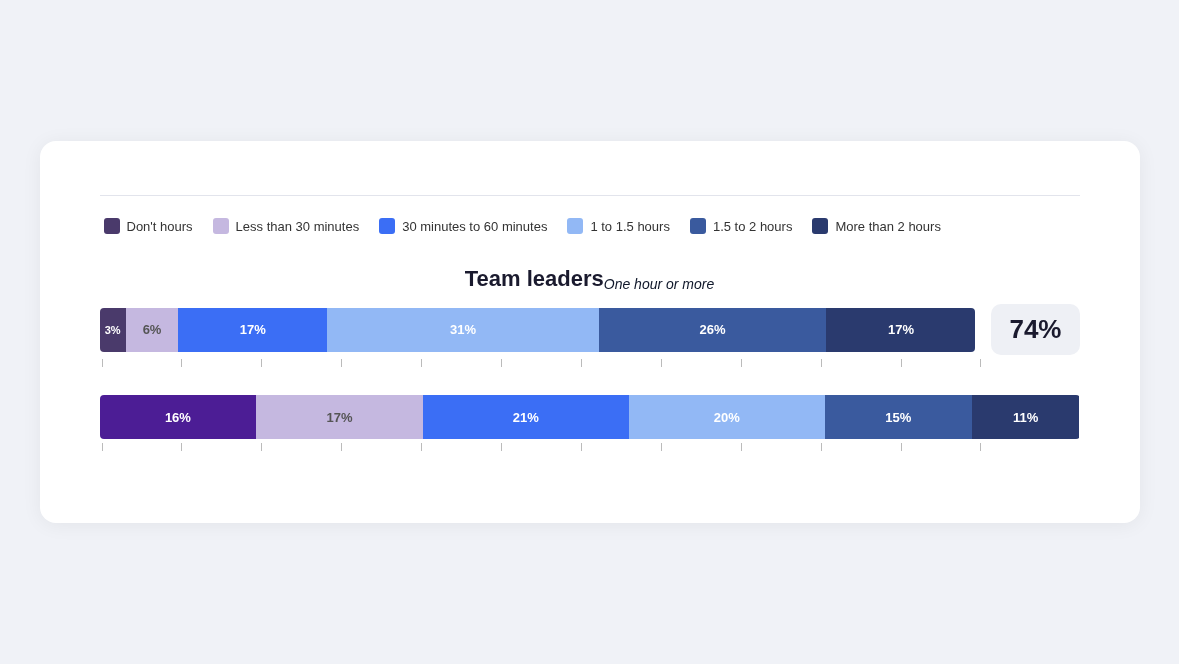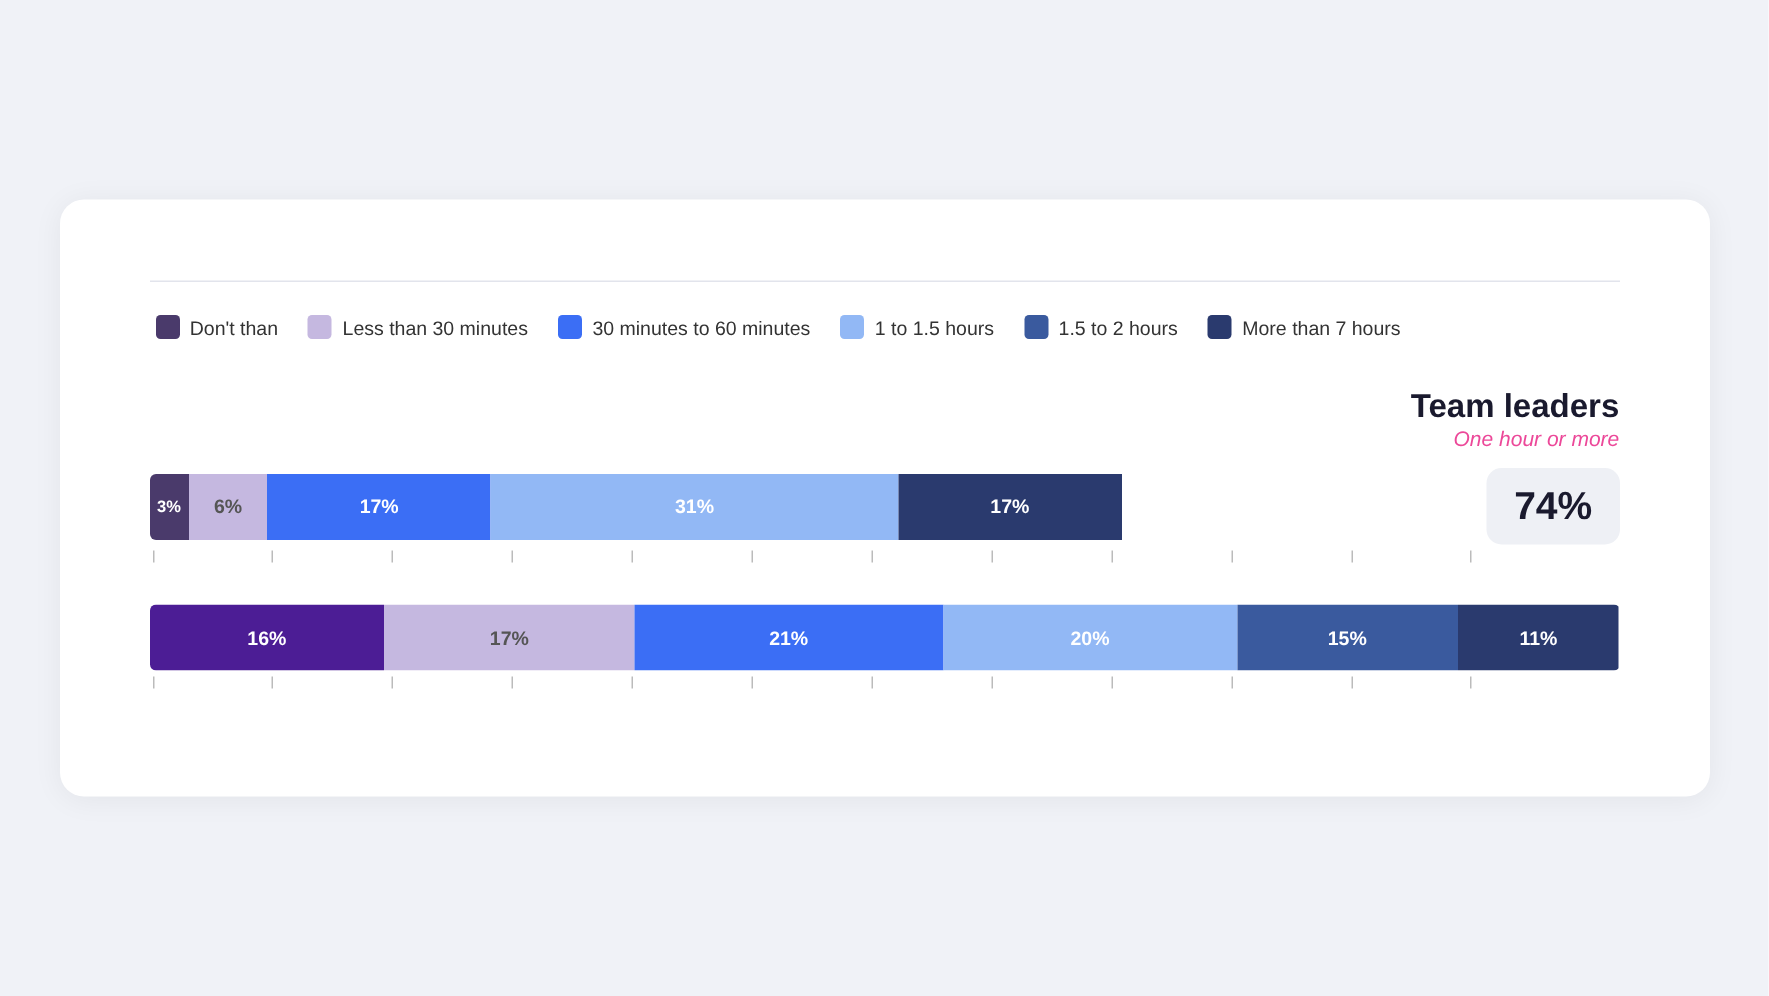--- a/index.html
+++ b/index.html
@@ -53,33 +53,32 @@
       width: 16px;
       height: 16px;
       border-radius: 3px;
       flex-shrink: 0;
     }
     .section {
       margin-bottom: 28px;
     }
     .section-header {
       display: flex;
-      justify-content: flex-end;
+      justify-content: center;
       align-items: flex-end;
       margin-bottom: 12px;
-      flex-direction: column;
     }
     .section-title {
       font-size: 22px;
       font-weight: 700;
       color: #1a1a2e;
     }
     .one-hour-label {
       font-size: 14px;
-      color: #ec4899;
+      color: #0f172a;
       font-style: italic;
     }
     .bar-row {
       display: flex;
       align-items: center;
       gap: 16px;
     }
     .bar-container {
       flex: 1;
       display: flex;
@@ -133,56 +132,57 @@
 
 <div class="card">
   <h1 class="title">
     <span></span><span style="color:#3b6ef5"></span>
   </h1>
   <hr class="divider">
 
   <div class="legend" id="legend-container">
       <div class="legend-item">
     <div class="legend-swatch" style="background:#4a3a6b"></div>
-    <span>Don't than</span>
+    <span>Don't hours</span>
   </div>
       <div class="legend-item">
     <div class="legend-swatch" style="background:#c5b8e0"></div>
     <span>Less than 30 minutes</span>
   </div>
       <div class="legend-item">
     <div class="legend-swatch" style="background:#3b6ef5"></div>
     <span>30 minutes to 60 minutes</span>
   </div>
       <div class="legend-item">
     <div class="legend-swatch" style="background:#92b8f5"></div>
     <span>1 to 1.5 hours</span>
   </div>
       <div class="legend-item">
     <div class="legend-swatch" style="background:#3a5a9e"></div>
     <span>1.5 to 2 hours</span>
   </div>
       <div class="legend-item">
     <div class="legend-swatch" style="background:#2a3a6e"></div>
-    <span>More than 7 hours</span>
+    <span>More than 2 hours</span>
   </div>
     </div>
 
   <div id="sections-container">
       <div class="section">
         <div class="section-header">
     <span class="section-title">Team leaders</span>
     <span class="one-hour-label">One hour or more</span>
   </div>
         <div class="bar-row">
           <div class="bar-container">
             <div class="bar-segment small" style="width: 3%; background: rgb(74, 58, 107);">3%</div>
             <div class="bar-segment" style="width: 6%; background: rgb(197, 184, 224); color: rgb(85, 85, 85);">6%</div>
             <div class="bar-segment" style="width: 17%; background: rgb(59, 110, 245);">17%</div>
             <div class="bar-segment" style="width: 31%; background: rgb(146, 184, 245);">31%</div>
+            <div class="bar-segment" style="width: 26%; background: rgb(58, 90, 158);">26%</div>
             <div class="bar-segment" style="width: 17%; background: rgb(42, 58, 110);">17%</div>
           </div>
           <div class="summary-badge">74%</div>
         </div>
         <div class="tick-row">
           <div class="tick-container">
             <div class="tick"></div>
             <div class="tick"></div>
             <div class="tick"></div>
             <div class="tick"></div>

